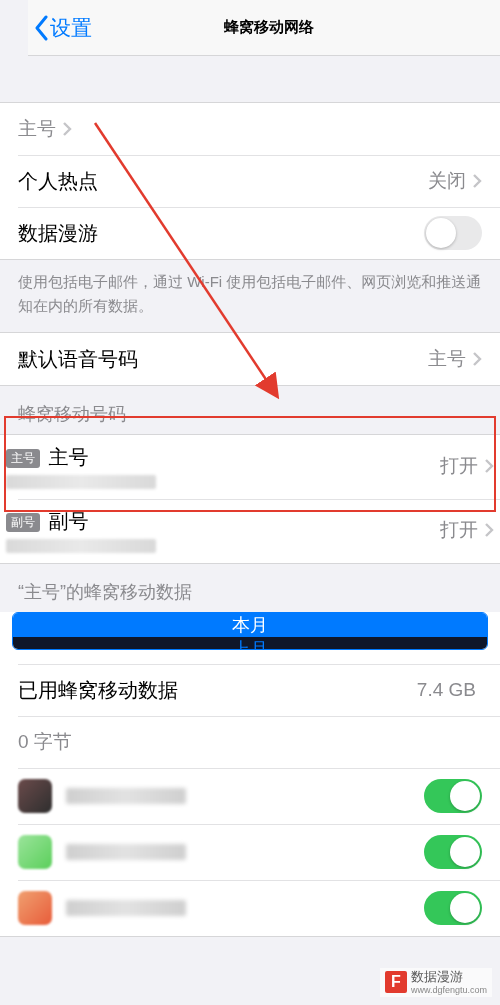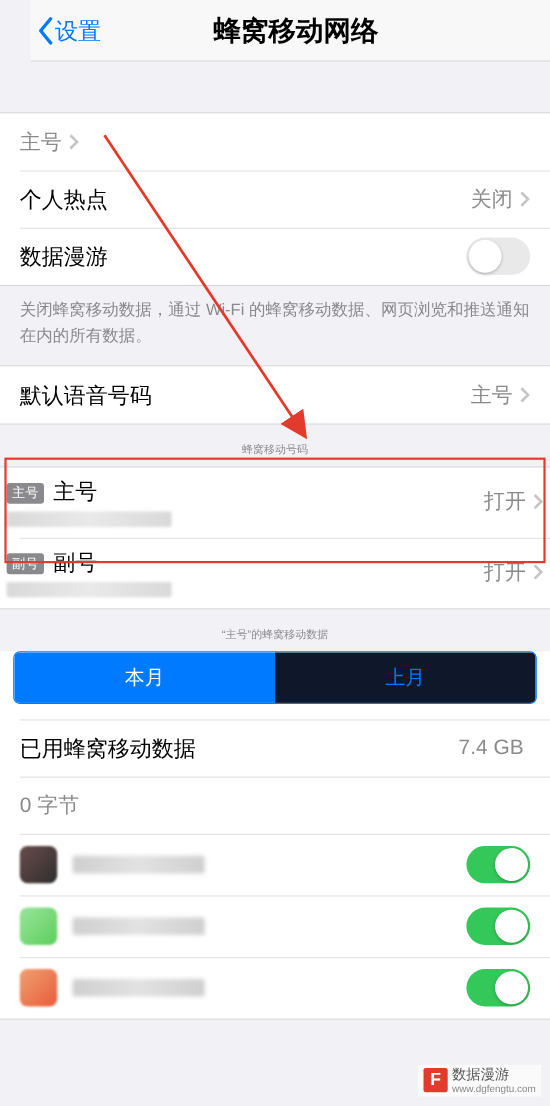--- a/index.html
+++ b/index.html
@@ -1,42 +1,42 @@
 <!DOCTYPE html>
 <html><head>
 <meta charset="utf-8">
 <style>
   * { box-sizing: border-box; margin: 0; padding: 0; -webkit-font-smoothing: antialiased; }
   html, body { width: 500px; height: 1005px; font-family: -apple-system, "Helvetica Neue", Arial, sans-serif; background: #f2f2f6; color: #000; overflow: hidden; position: relative; }
   .nav { height: 56px; background: #f8f8f8; display: flex; align-items: center; position: relative; border-bottom: 1px solid #d6d6d8; margin-left: 28px; }
   .nav-back { display: flex; align-items: center; color: #007aff; font-size: 21px; padding-left: 6px; cursor: pointer; }
   .nav-back svg { width: 16px; height: 26px; }
-  .nav-title { position: absolute; left: 10px; right: 0; text-align: center; font-size: 25px; font-weight: 600; pointer-events: none; }
+  .nav-title { position: absolute; left: 10px; right: 0; text-align: center; font-size: 15px; font-weight: 600; pointer-events: none; }
   .group { background: #fff; border-top: 1px solid #d6d6d8; border-bottom: 1px solid #d6d6d8; }
   .gap-l { height: 46px; }
   .row { display: flex; align-items: center; padding: 0 18px; min-height: 52px; position: relative; cursor: pointer; }
   .row + .row::before, .row.sep::before { content: ""; position: absolute; left: 18px; right: 0; top: 0; height: 1px; background: #e2e2e4; }
   .row .label { font-size: 20px; color: #000; flex: 1; }
   .row .val { font-size: 19px; color: #8a8a8e; margin-right: 6px; }
   .chev { width: 10px; height: 16px; flex: none; }
   .chev path { stroke: #c5c5c8; stroke-width: 2.4; fill: none; }
   .toggle { width: 58px; height: 34px; border-radius: 17px; background: #e9e9ea; position: relative; flex: none; }
   .toggle .knob { position: absolute; width: 30px; height: 30px; border-radius: 50%; background: #fff; top: 2px; left: 2px; box-shadow: 0 1px 3px rgba(0,0,0,.25); }
   .toggle.on { background: #34c759; }
   .toggle.on .knob { left: auto; right: 2px; }
   .footer-note { padding: 10px 18px 14px; font-size: 15px; color: #8a8a8e; line-height: 1.6; }
-  .header-note { padding: 16px 18px 8px; font-size: 10px; color: #8a8a8e; text-transform: none; text-align: center; }
+  .header-note { padding: 16px 18px 8px; font-size: 18px; color: #8a8a8e; text-transform: none; }
   .simrow { padding: 8px 6px 10px; min-height: 64px; align-items: center; }
   .simrow .left { flex: 1; }
   .simrow .tag { display: inline-block; font-size: 12px; background: #8a8a8e; color: #fff; padding: 1px 5px; border-radius: 3px; vertical-align: 2px; margin-right: 4px; }
   .simrow .simname { font-size: 20px; display: inline; }
   .simrow .blur { margin-top: 4px; width: 150px; height: 14px; background: linear-gradient(90deg,#d9d9d9,#e9e9e9,#d9d9d9); filter: blur(1.5px); border-radius: 2px; }
   .redbox { position: absolute; border: 2px solid #e23b2e; pointer-events: none; left: 4px; right: 4px; }
   .seg-wrap { padding: 0 12px 14px; }
-  .seg { display: flex; border: 1px solid #007aff; border-radius: 6px; overflow: hidden; height: 48px; }
+  .seg { display: flex; border: 1px solid #007aff; border-radius: 6px; overflow: hidden; height: 38px; flex-direction: column; }
   .seg div { flex: 1; display: flex; align-items: center; justify-content: center; font-size: 18px; cursor: pointer; }
   .seg .active { background: #007aff; color: #fff; }
   .seg .inactive { background: #0f172a; color: #007aff; }
   .approw { min-height: 56px; }
   .approw .icon { width: 34px; height: 34px; border-radius: 7px; margin-right: 14px; flex: none; }
   .approw .appblur { width: 120px; height: 16px; background: linear-gradient(90deg,#cfcfcf,#e2e2e2,#cfcfcf); filter: blur(2px); border-radius: 2px; }
   .arrow-svg { position: absolute; top: 118px; left: 90px; width: 200px; height: 290px; pointer-events: none; }
   .watermark { position: absolute; right: 8px; bottom: 8px; display: flex; align-items: center; font-size: 13px; color: #555; background: rgba(255,255,255,.6); padding: 2px 5px; }
   .watermark .logo { width: 22px; height: 22px; background: #e23b2e; color: #fff; display: flex; align-items: center; justify-content: center; font-weight: bold; font-size: 16px; margin-right: 4px; border-radius: 2px; }
   .watermark .txt { line-height: 1.15; }
@@ -71,21 +71,21 @@
         <path d="M2 2 L8 8 L2 14"></path>
       </svg>
   </div>
   <div class="row">
     <span class="label">数据漫游</span>
     <div class="toggle">
         <div class="knob"></div>
       </div>
   </div>
 </div>
-<div class="footer-note">关闭蜂窝移动数据，通过 Wi-Fi 的蜂窝移动数据、网页浏览和推送通知在内的所有数据。</div>
+<div class="footer-note">使用包括电子邮件，通过 Wi-Fi 使用包括电子邮件、网页浏览和推送通知在内的所有数据。</div>
 
 <div class="group">
   <div class="row">
     <span class="label">默认语音号码</span>
     <span class="val">主号</span>
     <svg class="chev" viewBox="0 0 10 16">
         <path d="M2 2 L8 8 L2 14"></path>
       </svg>
   </div>
 </div>

